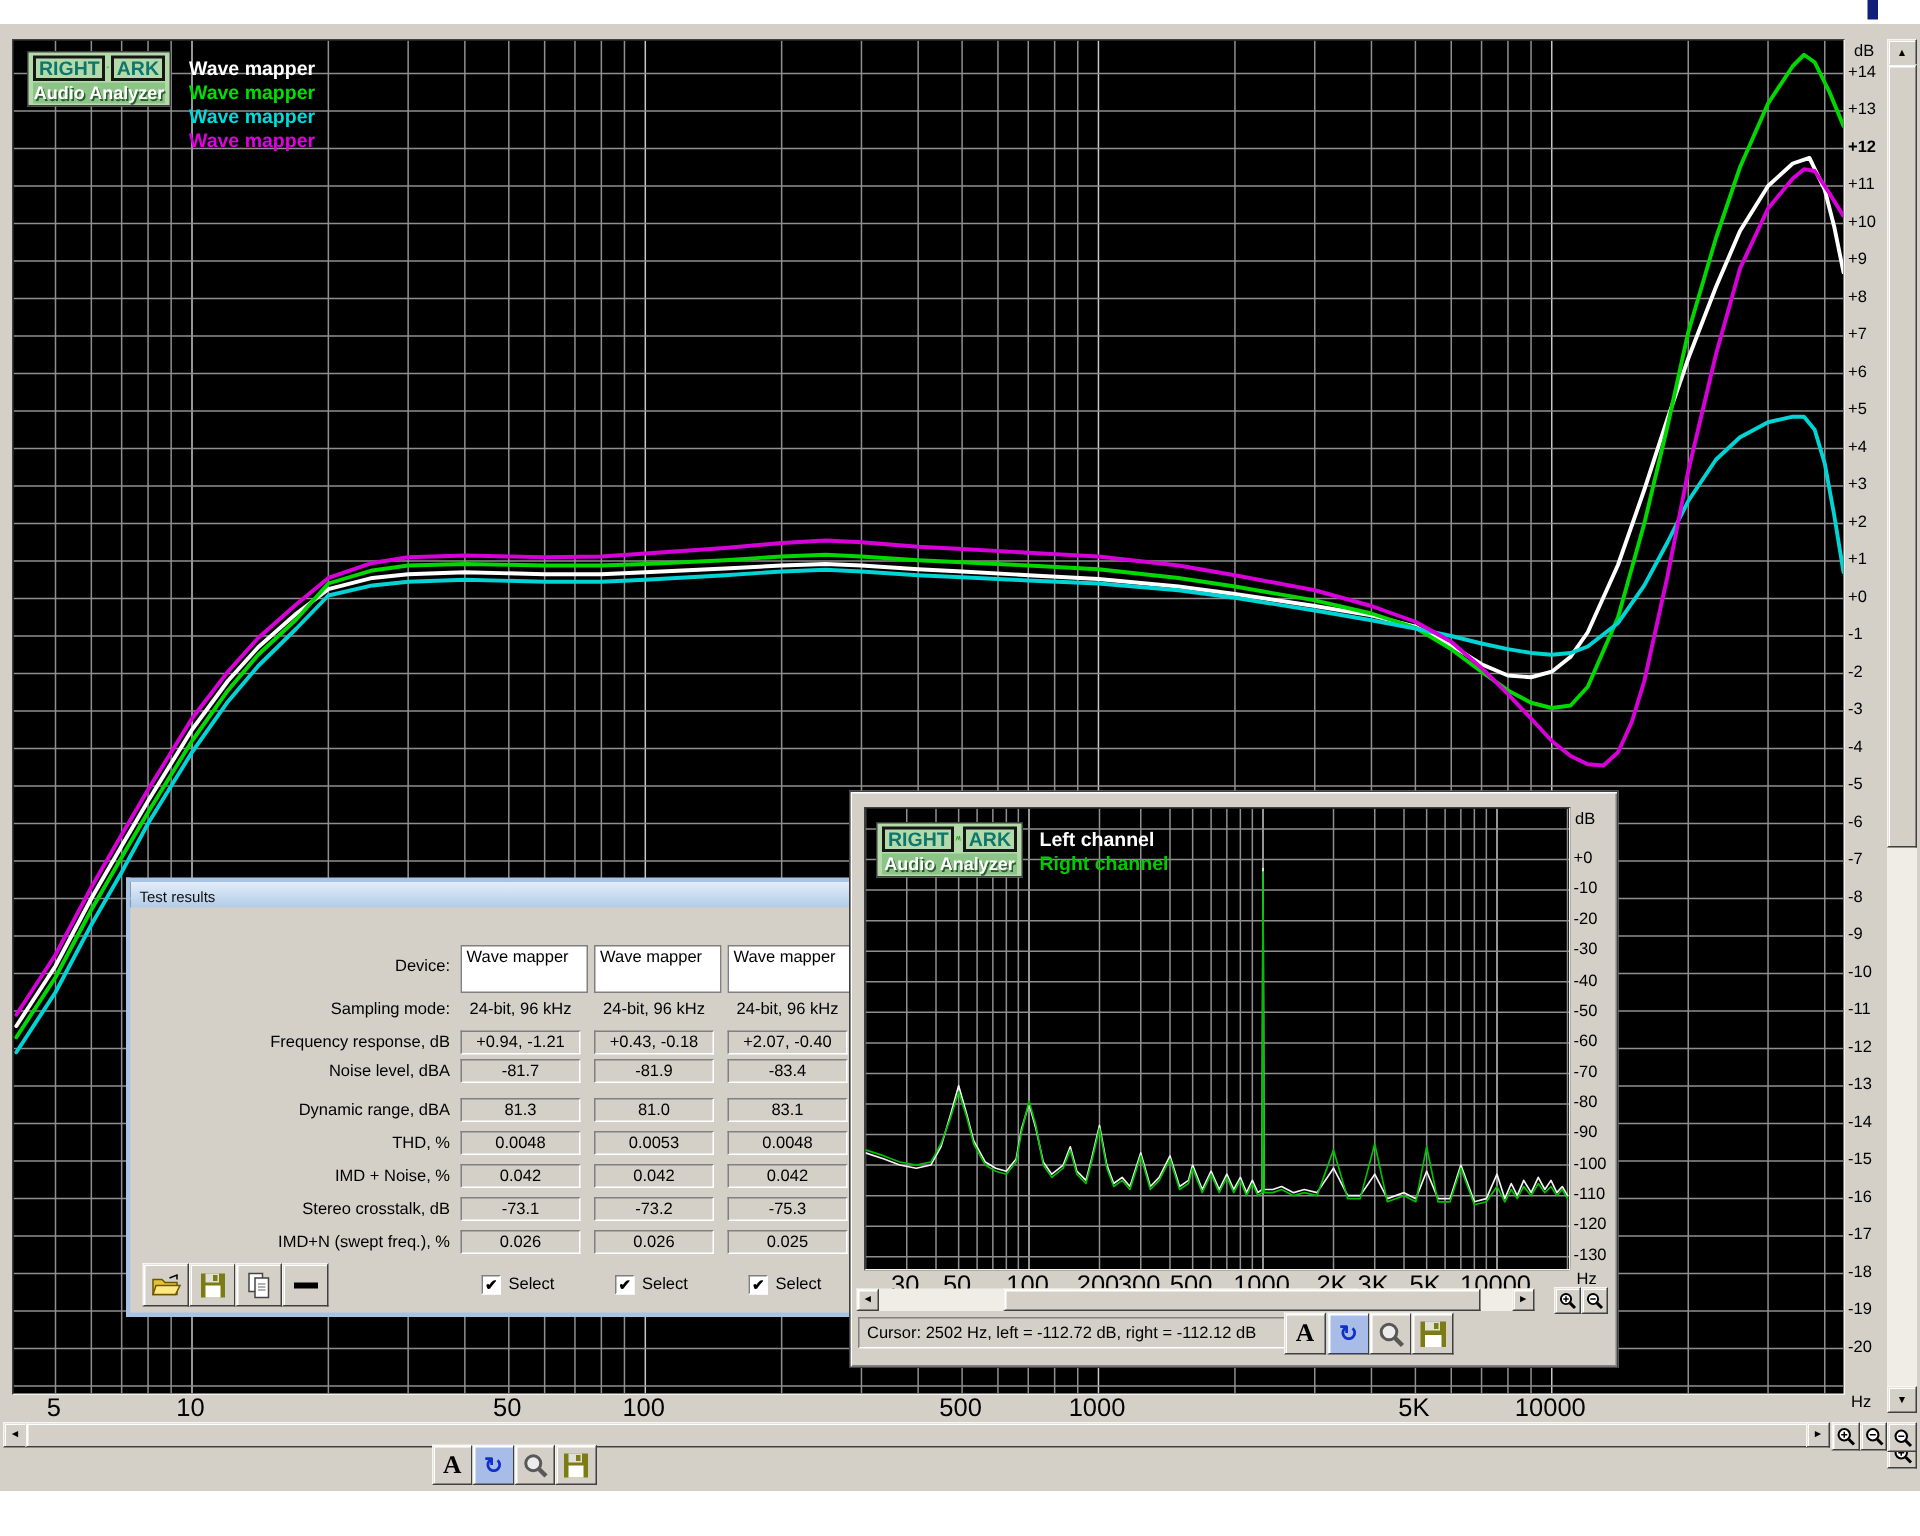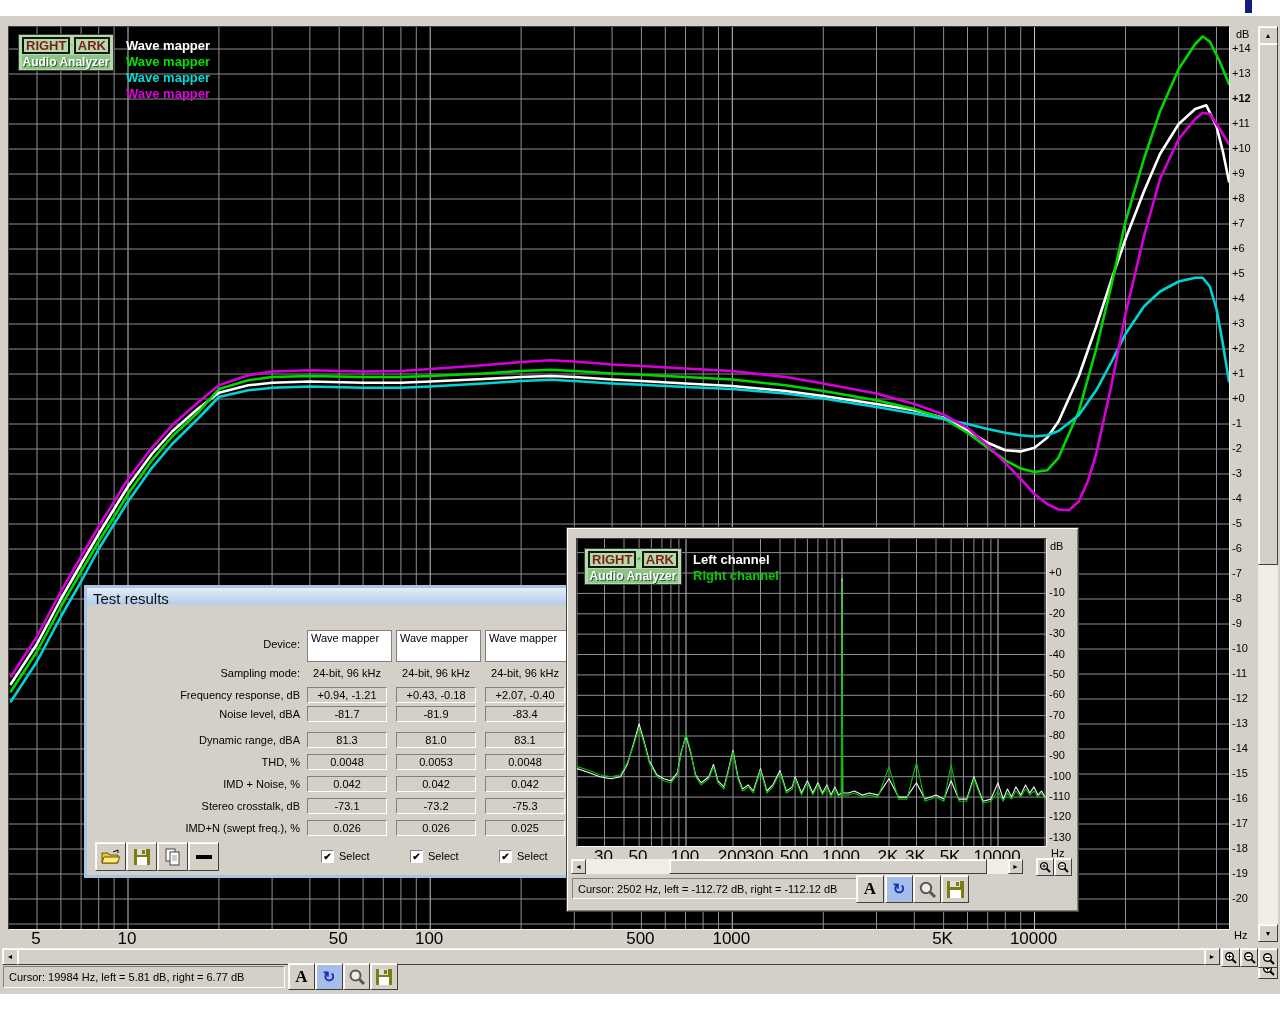--- a/index.html
+++ b/index.html
@@ -9,39 +9,39 @@
   .win-bg{background:#d4d0c8;}
   
   .sunken{border:1px solid;border-color:#404040 #f4f2ec #f4f2ec #404040;}
   .btn{display:flex;align-items:center;justify-content:center;cursor:pointer;}
   .plot{background:#000;overflow:hidden;}
   .tickx{position:absolute;transform:translateX(-50%);top:0;font-size:17px;white-space:nowrap;}
   .ticky{position:absolute;left:0;font-size:11px;white-space:nowrap;}
   .unit{font-size:11px;}
   
   .logo{background:#b4daaa;border:1px solid #3c3c3c;padding:1px 3px;}
-  .logo-top{display:flex;align-items:center;gap:1px;font-weight:bold;font-size:13px;color:#7f1d1d;}
+  .logo-top{display:flex;align-items:center;gap:1px;font-weight:bold;font-size:13px;color:#0f766e;}
   .logo-box{border:2px solid #161616;padding:0 2px;line-height:13px;}
   .logo-sub{margin-top:1px;text-align:center;font-weight:bold;font-size:12px;color:#fff;
             background:#8cc488;text-shadow:1px 1px 0 #2c5c2c;line-height:14px;}
   .legend-line{font-weight:bold;font-size:13px;line-height:16px;white-space:nowrap;}
   
   .sb-track{background:#efede5;}
   .sb-btn{background:#d4d0c8;border:1px solid;border-color:#f8f6f0 #404040 #404040 #f8f6f0;box-shadow:inset 1px 1px 0 #fff;
           display:flex;align-items:center;justify-content:center;font-size:7px;color:#000;}
   .sb-thumb{background:#d4d0c8;border:1px solid;border-color:#f8f6f0 #404040 #404040 #f8f6f0;box-shadow:inset 1px 1px 0 #fff;}
   
   .status-box{background:#d4d0c8;border:1px solid;border-color:#808080 #fff #fff #808080;
               display:flex;align-items:center;padding:0 5px;white-space:nowrap;}
   .tool-btn{background:#d4d0c8;border:1px solid;border-color:#f8f6f0 #404040 #404040 #f8f6f0;box-shadow:inset 1px 1px 0 #fff;}
   .font-a{font-family:"Liberation Serif",serif;font-weight:bold;font-size:17px;}
   .refresh-btn{background:#a8bce8;color:#1030c8;font-weight:bold;font-size:15px;}
   
   .dlg{background:#d4d0c8;border:3px solid #a8c4e4;border-top:none;}
-  .dlg-title{background:linear-gradient(#e4edf9,#a9c6e4);display:flex;align-items:center;padding:0 6px;font-size:15px;color:#101010;}
+  .dlg-title{background:linear-gradient(#e4edf9,#a9c6e4);display:flex;align-items:center;padding:0 6px;font-size:10px;color:#101010;}
   .tr-label{position:absolute;left:88px;width:125px;text-align:right;white-space:nowrap;}
   .tr-box{position:absolute;width:78px;height:14px;background:#d4d0c8;border:1px solid;border-color:#808080 #fff #fff #808080;
           text-align:center;line-height:14px;}
   .tr-plain{position:absolute;width:80px;text-align:center;white-space:nowrap;}
   .dev-box{position:absolute;width:80px;height:29px;background:#fff;border:1px solid #808080;padding:1px 0 0 3px;font-size:11px;}
   .col0{left:220px;} .col1{left:309px;} .col2{left:398px;} .col3{left:487px;}
   .chk{position:absolute;width:11px;height:11px;background:#fff;border:1px solid;border-color:#808080 #fff #fff #808080;
        display:flex;align-items:center;justify-content:center;font-size:10px;font-weight:bold;}
   .chk-label{position:absolute;white-space:nowrap;}
 </style>
@@ -239,23 +239,20 @@
         </svg>
     </div>
     <div class="abs tool-btn btn" style="left:1258px;top:932px;width:18px;height:18px;">
       <svg width="13" height="13">
           <circle cx="5.5" cy="5.5" r="3.8" fill="#fff" stroke="#000" stroke-width="1.4"></circle>
           <line x1="8.5" y1="8.5" x2="12" y2="12" stroke="#000" stroke-width="2"></line>
           <line x1="3.5" y1="5.5" x2="7.5" y2="5.5" stroke="#000"></line>
         </svg>
     </div>
 
-    <div class="abs status-box" style="left:3px;top:950px;width:270px;height:20px;">
-      <span>Cursor:  19984 Hz,  left = 5.81 dB,  right = 6.77 dB</span>
-    </div>
     <div class="abs tool-btn btn font-a" style="left:288px;top:947px;width:25px;height:25px;">
         <span>A</span>
       </div>
     <div class="abs tool-btn btn refresh-btn" style="left:315px;top:947px;width:26px;height:25px;">
         <span>↻</span>
       </div>
     <div class="abs tool-btn btn" style="left:343px;top:947px;width:25px;height:25px;">
       <svg width="18" height="18">
           <circle cx="7.5" cy="7.5" r="5" fill="#ececec" stroke="#585858" stroke-width="2"></circle>
           <line x1="11.5" y1="11.5" x2="16" y2="16" stroke="#585858" stroke-width="3"></line>

